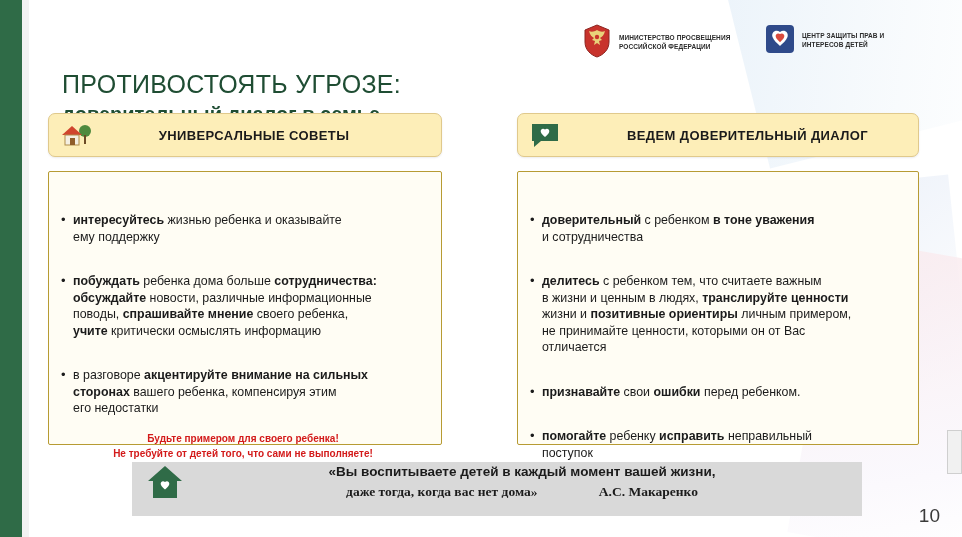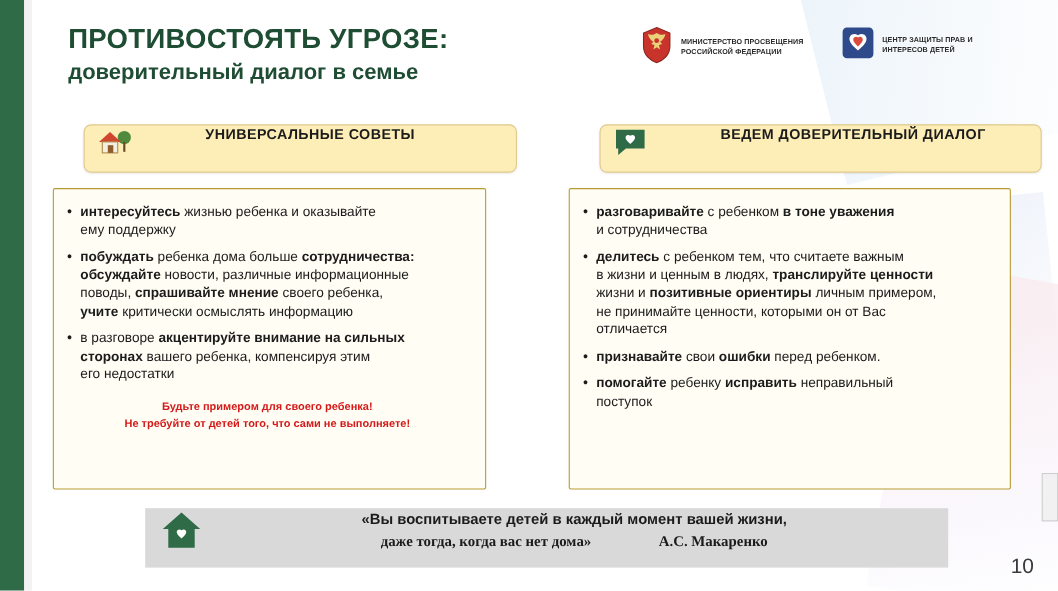--- a/index.html
+++ b/index.html
@@ -72,24 +72,25 @@
 
   
   .title-block {
     position: absolute;
     left: 62px;
     top: 22px;
     width: 520px;
   }
   .title-main {
     font-size: 25px;
-    font-weight: bold;
+    font-weight: normal;
     color: #1f4d33;
     letter-spacing: 0.3px;
     line-height: 1.15;
+    margin-top: 48px;
   }
   .title-sub {
     margin-top: 4px;
     font-size: 20px;
     font-weight: bold;
     color: #1f4d33;
   }
 
   
   .logos {
@@ -123,22 +124,22 @@
   }
 
   
   .pill {
     position: absolute;
     height: 42px;
     background: #fdeeb8;
     border: 1px solid #e0c98c;
     border-radius: 7px;
     display: flex;
+    align-items: center;
     box-shadow: 0 1px 2px rgba(0,0,0,0.08);
-    margin-left: 28px;
   }
   .pill-left {
     left: 48px;
     top: 113px;
     width: 392px;
   }
   .pill-right {
     left: 517px;
     top: 113px;
     width: 400px;
@@ -191,20 +192,21 @@
     margin: 0;
     padding: 0;
   }
   ul.bullets > li {
     position: relative;
     padding-left: 14px;
     margin-bottom: 8px;
     font-size: 12.4px;
     line-height: 1.33;
     color: #1b1b1b;
+    margin-top: 28px;
   }
   ul.bullets > li::before {
     content: "•";
     position: absolute;
     left: 2px;
     top: -1px;
     font-size: 13px;
     color: #1b1b1b;
   }
   .b { font-weight: bold; }
@@ -359,21 +361,21 @@
         <div>Будьте примером для своего ребенка!</div>
         <div>Не требуйте от детей того, что сами не выполняете!</div>
       </div>
     </div>
   </div>
 
   <div class="box box-right">
     <div class="box-inner">
       <ul class="bullets">
         <li>
-          <span class="b">разговаривайте</span> с ребенком <span class="b">в тоне уважения</span><br>
+          <span class="b">доверительный</span> с ребенком <span class="b">в тоне уважения</span><br>
           и сотрудничества
         </li>
         <li>
           <span class="b">делитесь</span> с ребенком тем, что считаете важным<br>
           в жизни и ценным в людях, <span class="b">транслируйте ценности</span><br>
           жизни и <span class="b">позитивные ориентиры</span> личным примером,<br>
           не принимайте ценности, которыми он от Вас<br>
           отличается
         </li>
         <li>

